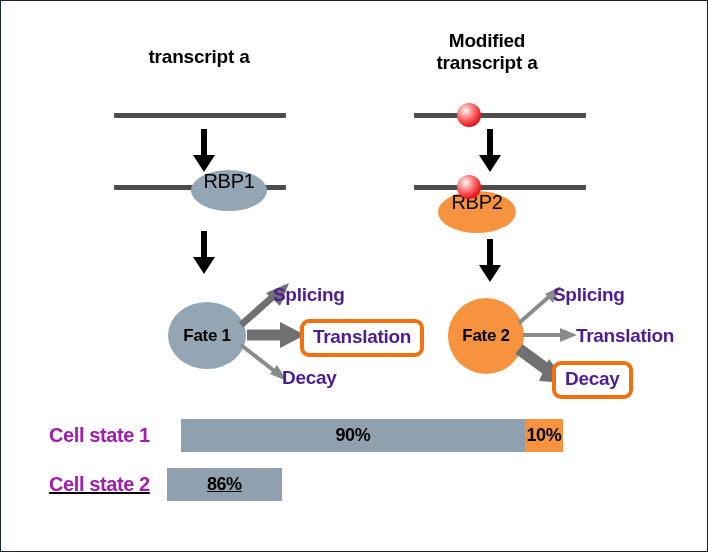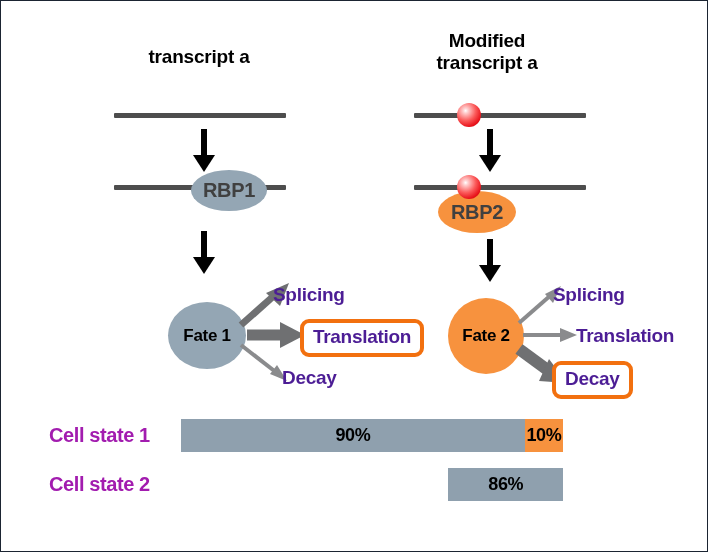--- a/index.html
+++ b/index.html
@@ -38,26 +38,26 @@
     height: 5px;
     border-radius: 1px;
   }
 
   
   .stage-arrow { width: 26px; height: 44px; }
 
   
   .rbp {
     display: flex;
-    align-items: center;
+    align-items: flex-start;
     justify-content: center;
     border-radius: 50%;
     font-size: 20px;
-    font-weight: bold;
-    color: #404040;
+    font-weight: normal;
+    color: #000000;
     letter-spacing: -0.3px;
   }
   .rbp1 { background: #94a6b4; }
   .rbp2 { background: #f7923e; }
 
   
   .modmark {
     width: 24px;
     height: 24px;
     border-radius: 50%;
@@ -102,21 +102,20 @@
     font-weight: bold;
     color: #a21caf;
     text-align: left;
     white-space: nowrap;
     letter-spacing: -0.4px;
   }
   .bar-track {
     display: flex;
     height: 33px;
     overflow: hidden;
-    justify-content: flex-end;
   }
   .bar-seg {
     display: flex;
     align-items: center;
     justify-content: center;
     font-size: 18px;
     font-weight: bold;
     color: #000000;
     overflow: hidden;
     white-space: nowrap;
@@ -268,21 +267,21 @@
       <div class="bar-track" style="width:382px;">
         <div class="bar-seg seg-gray" style="width:90%;">
           <span>90%</span>
         </div>
         <div class="bar-seg seg-orange" style="width:10%;">
           <span>10%</span>
         </div>
       </div>
     </div>
 
-    <div style="display:flex; align-items:center; gap:14px;">
+    <div style="display:flex; align-items:center; text-decoration:underline;">
       <div class="bar-label" style="width:118px;">Cell state 2</div>
       <div class="bar-track" style="width:382px;">
         <div class="bar-seg seg-gray" style="width:30%;">
           <span>86%</span>
         </div>
       </div>
     </div>
 
   </div>
 

